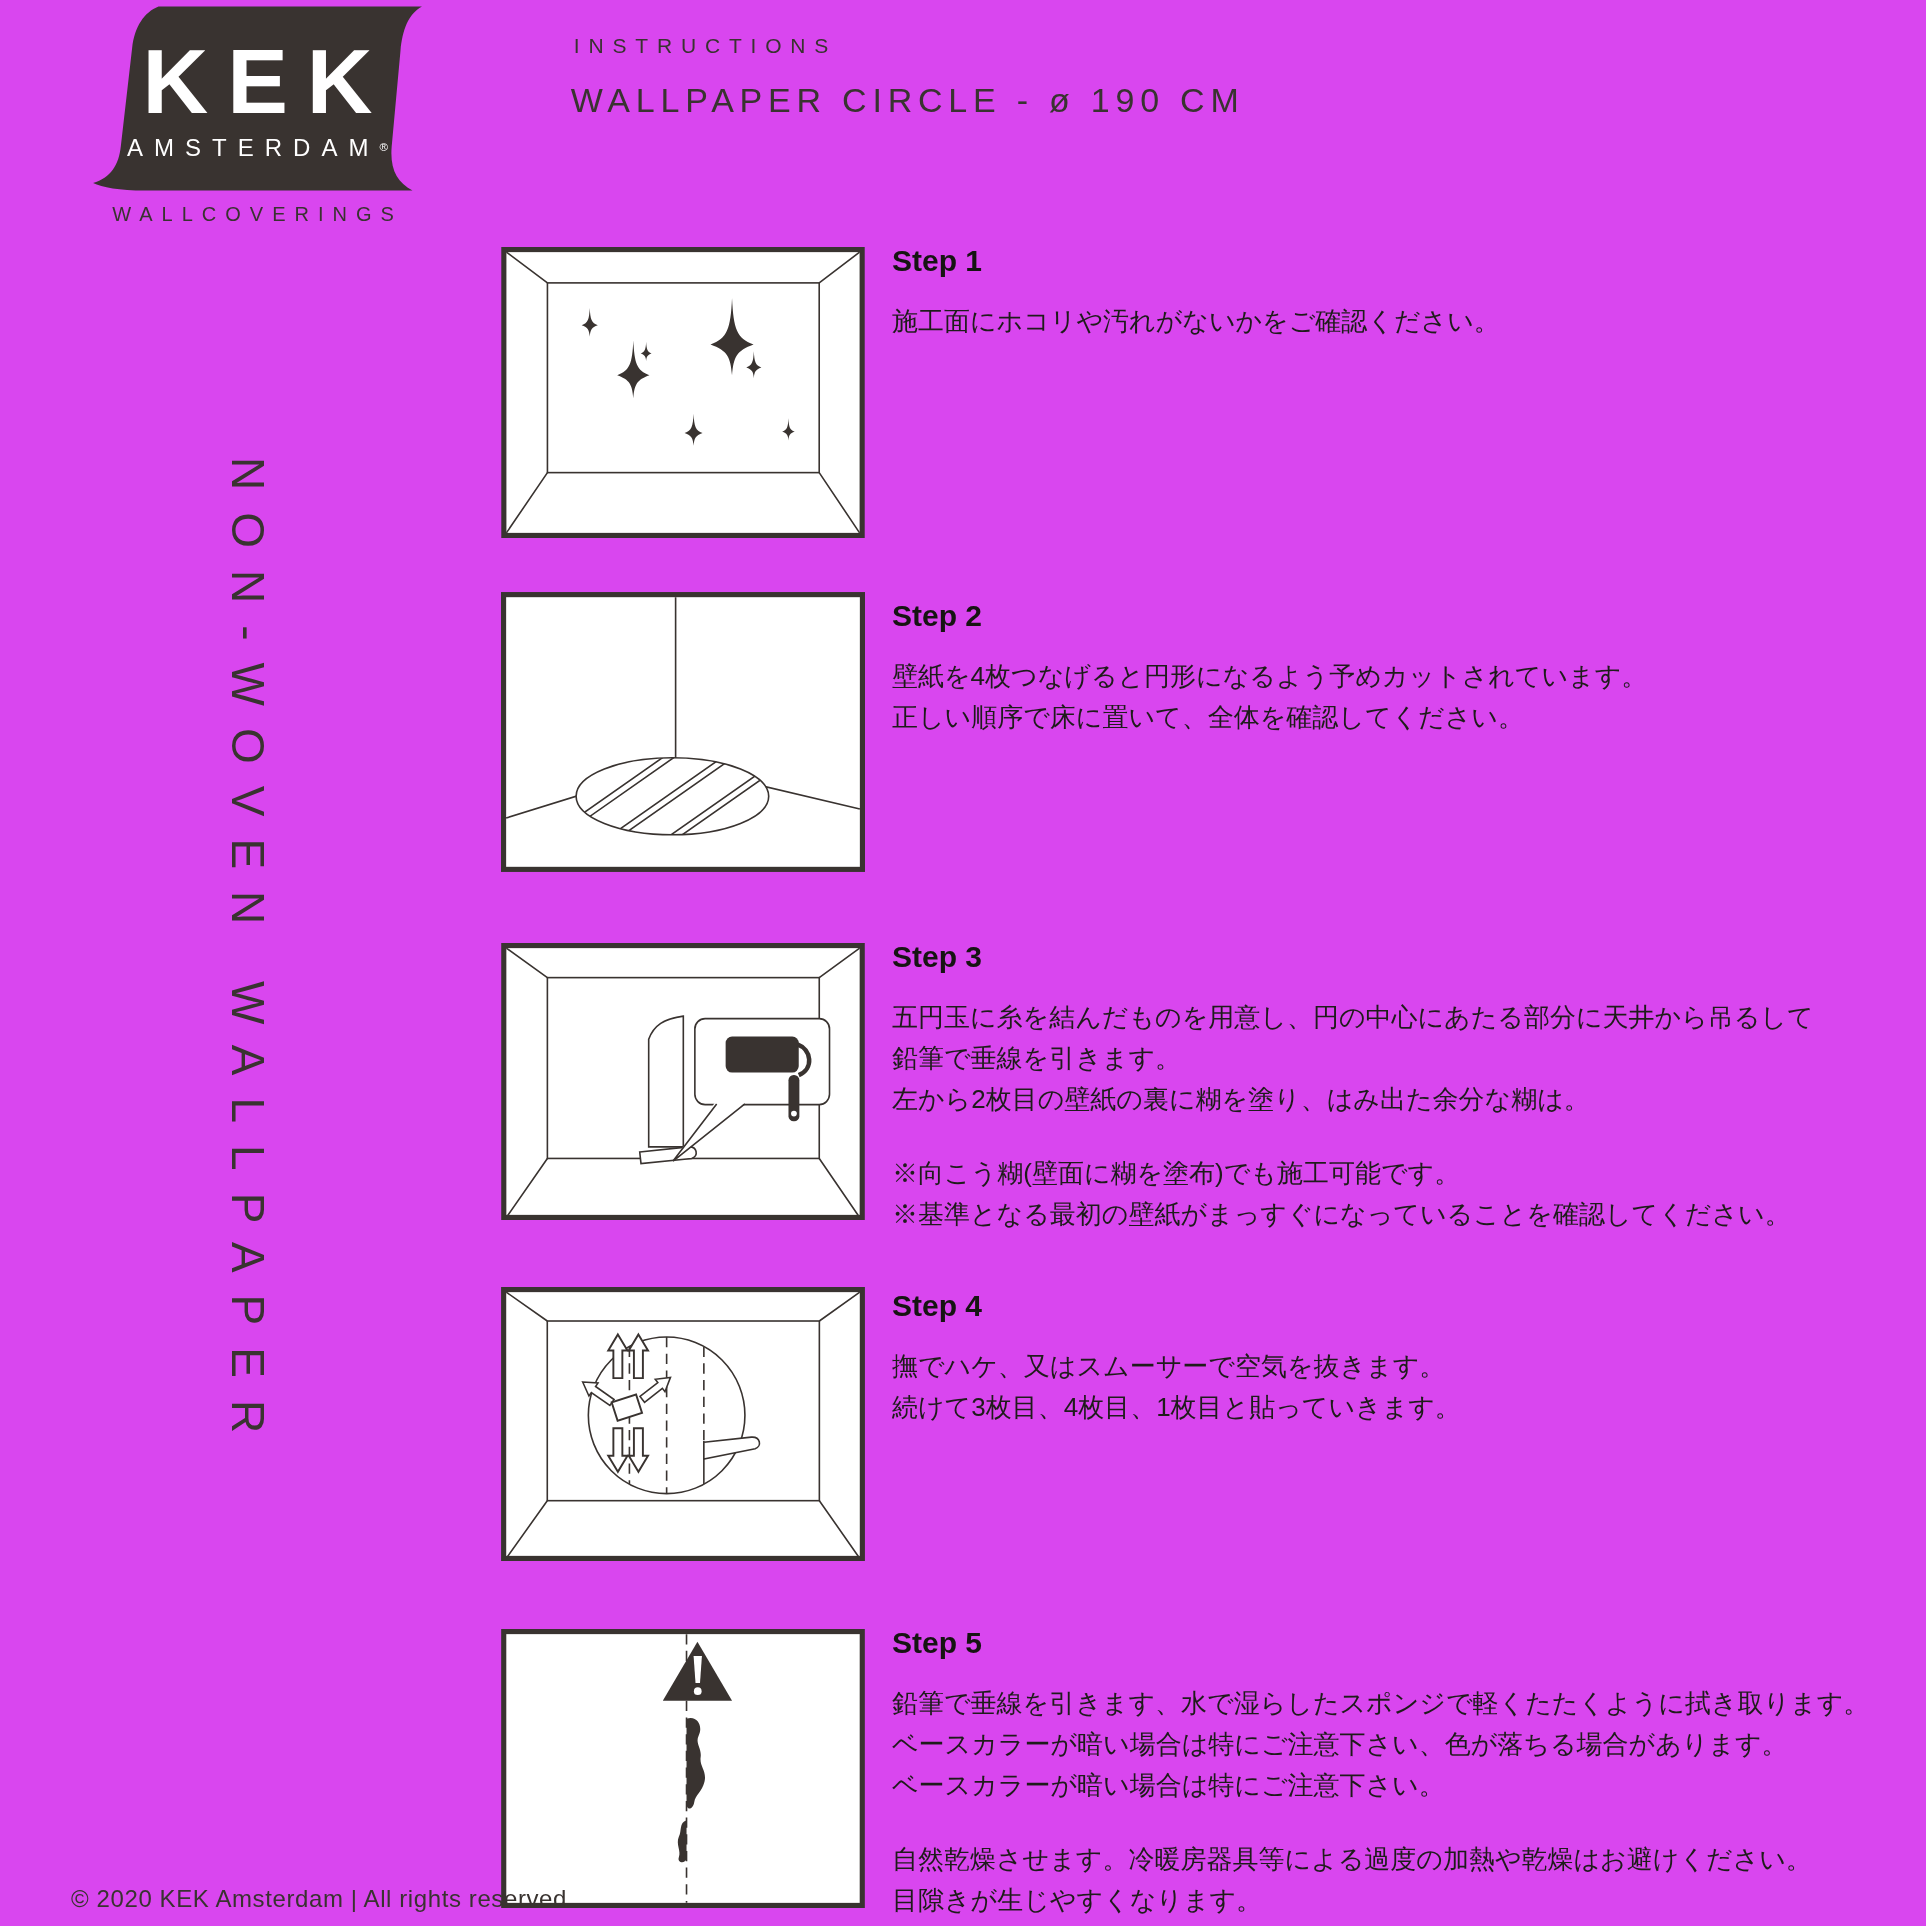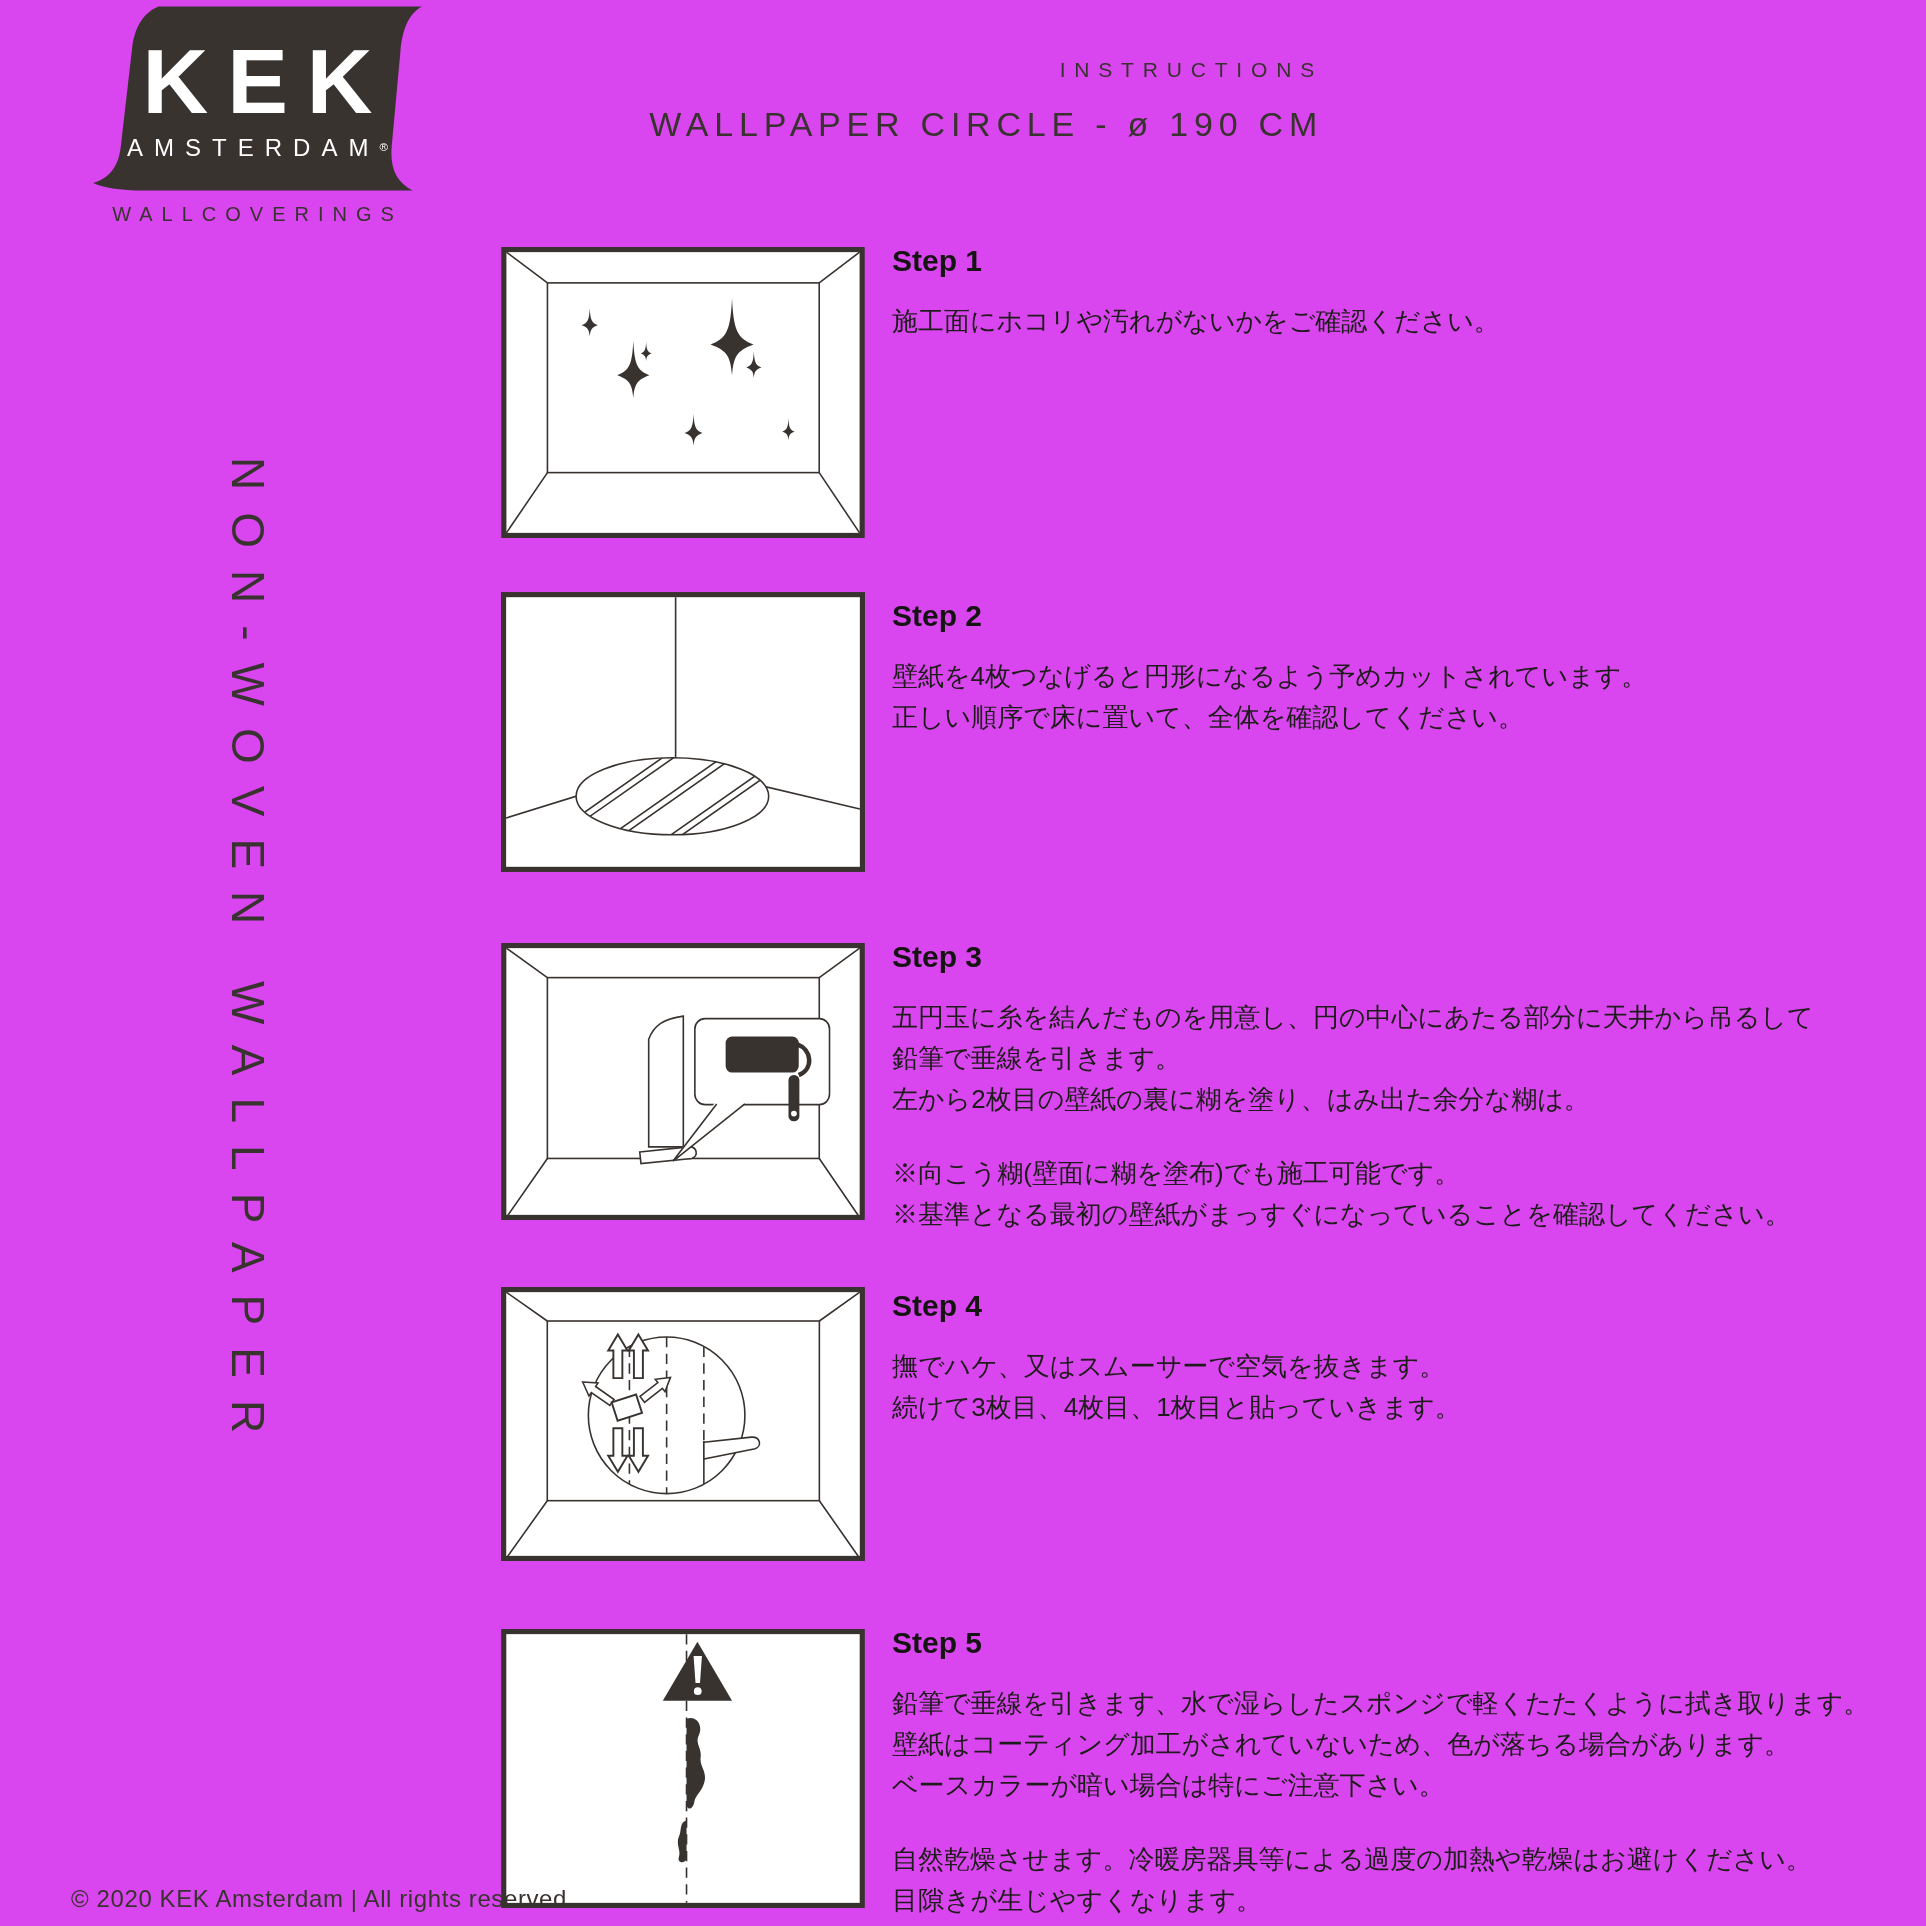--- a/index.html
+++ b/index.html
@@ -10,21 +10,21 @@
   
   .badge-svg{position:absolute; left:81px; top:3.9px; width:353px; height:189px;}
   .badge-shape{fill:#393330;}
   .badge-inner{position:absolute; left:81px; top:3.9px; width:353px; height:189px; text-align:center; color:#ffffff;}
   .brand{margin-top:39px; font-size:91px; font-weight:bold; letter-spacing:19px; text-indent:19px; line-height:77px;}
   .brand-sub{margin-top:14px; font-size:24px; letter-spacing:11px; text-indent:11px; font-weight:normal;}
   .brand-sub sup{font-size:0.48em; vertical-align:38%;}
   .tagline{position:absolute; left:81px; top:203px; width:353px; text-align:center;
     font-size:20px; letter-spacing:9px; color:#393330;}
   
-  .header{position:absolute; left:565px; top:58px; width:758px; text-align:right; color:#393330;}
+  .header{position:absolute; left:565px; top:34px; width:758px; text-align:left; color:#393330;}
   .eyebrow{font-size:21px; letter-spacing:0.42em; text-indent:0.42em;}
   .title{margin-top:23px; font-size:34px; letter-spacing:0.17em; text-indent:0.17em; font-weight:normal;}
   
   .vertical-text{
     position:absolute; left:221px; top:457px; height:1361px;
     writing-mode:vertical-rl; text-orientation:mixed;
     font-size:46px; letter-spacing:22px; color:#393330; white-space:nowrap;
   }
   
   .illus{position:absolute; left:501px; width:364px;}
@@ -171,21 +171,21 @@
 
   <div class="step-text" style="top:1289px">
     <h2>Step 4</h2>
     <p>撫でハケ、又はスムーサーで空気を抜きます。</p>
     <p>続けて3枚目、4枚目、1枚目と貼っていきます。</p>
   </div>
 
   <div class="step-text" style="top:1626px">
     <h2>Step 5</h2>
     <p>鉛筆で垂線を引きます、水で湿らしたスポンジで軽くたたくように拭き取ります。</p>
-    <p>壁紙はコーティング加工がされていないため、色が落ちる場合があります。</p>
+    <p>ベースカラーが暗い場合は特にご注意下さい、色が落ちる場合があります。</p>
     <p>ベースカラーが暗い場合は特にご注意下さい。</p>
     <div class="notes">
       <p>自然乾燥させます。冷暖房器具等による過度の加熱や乾燥はお避けください。</p>
       <p>目隙きが生じやすくなります。</p>
     </div>
   </div>
 
   <div class="footer">© 2020 KEK Amsterdam | All rights reserved</div>
 
 </div>

